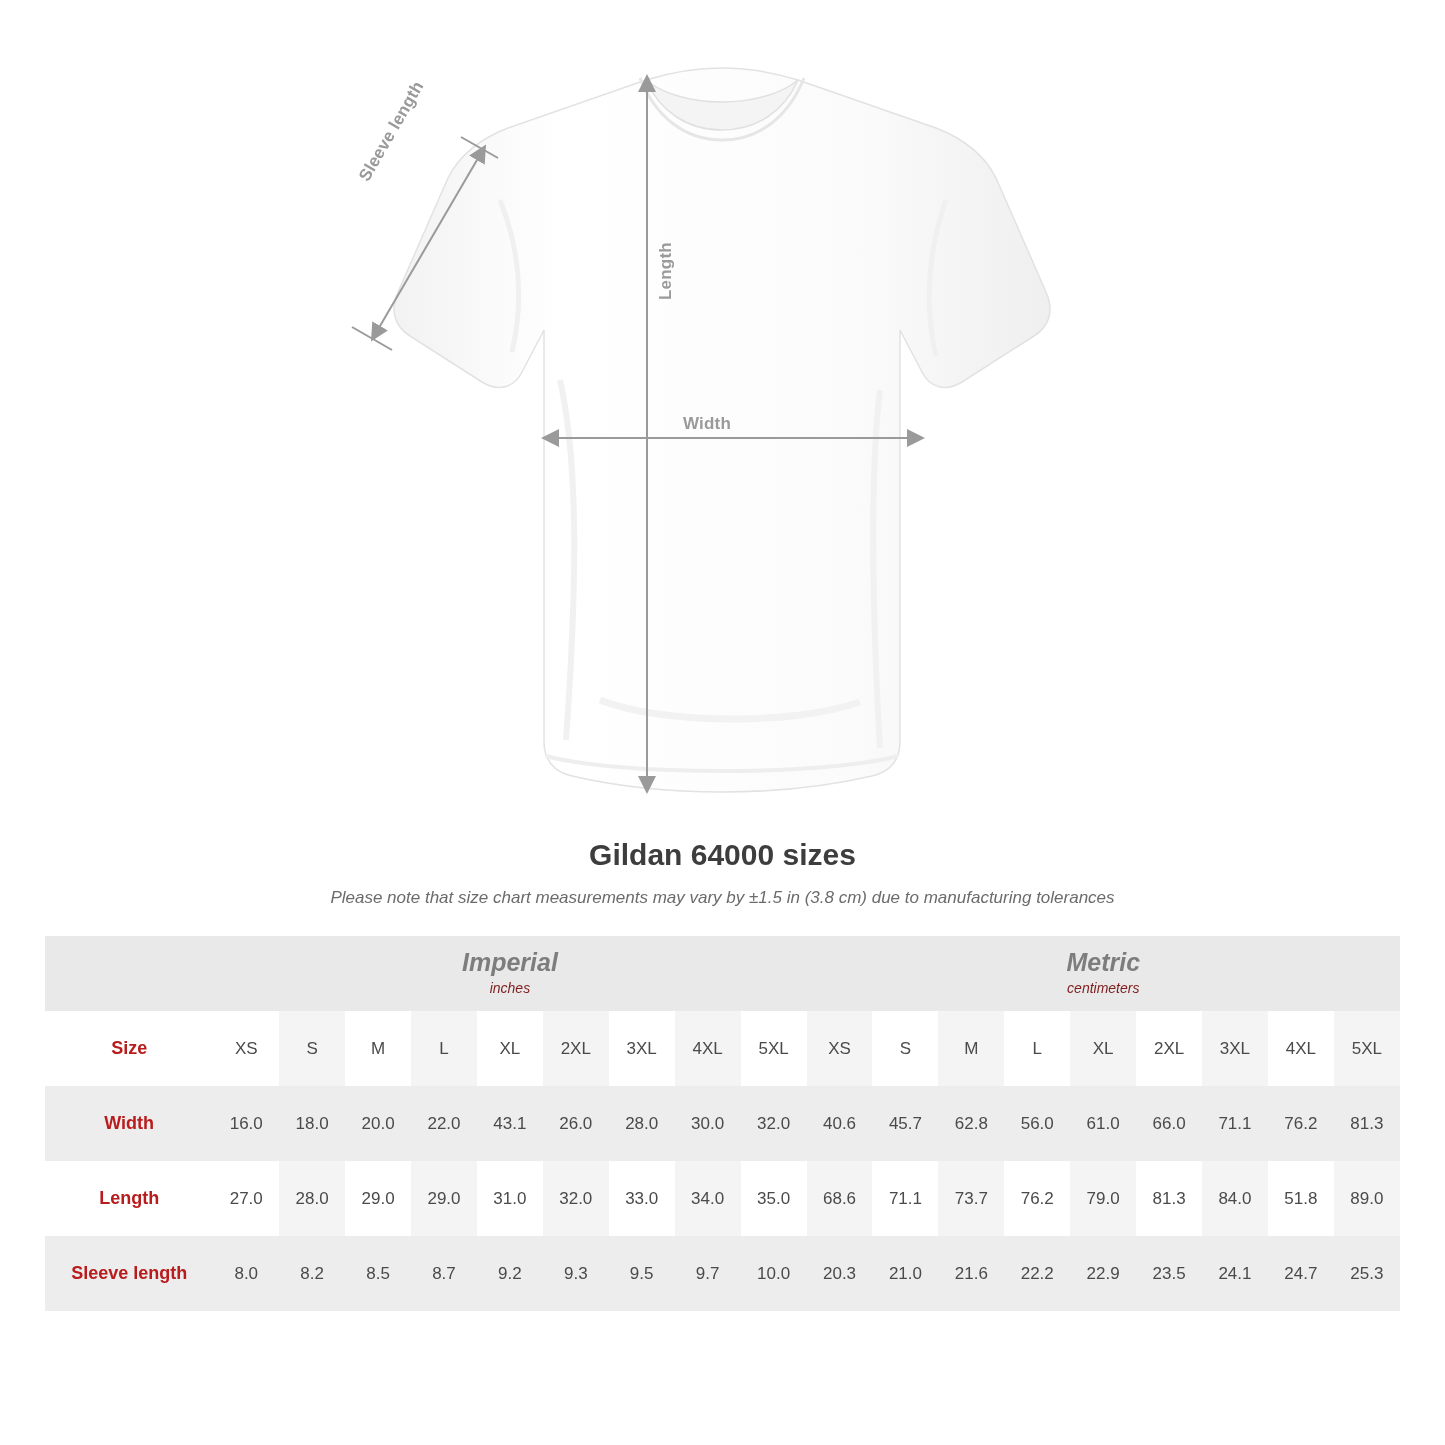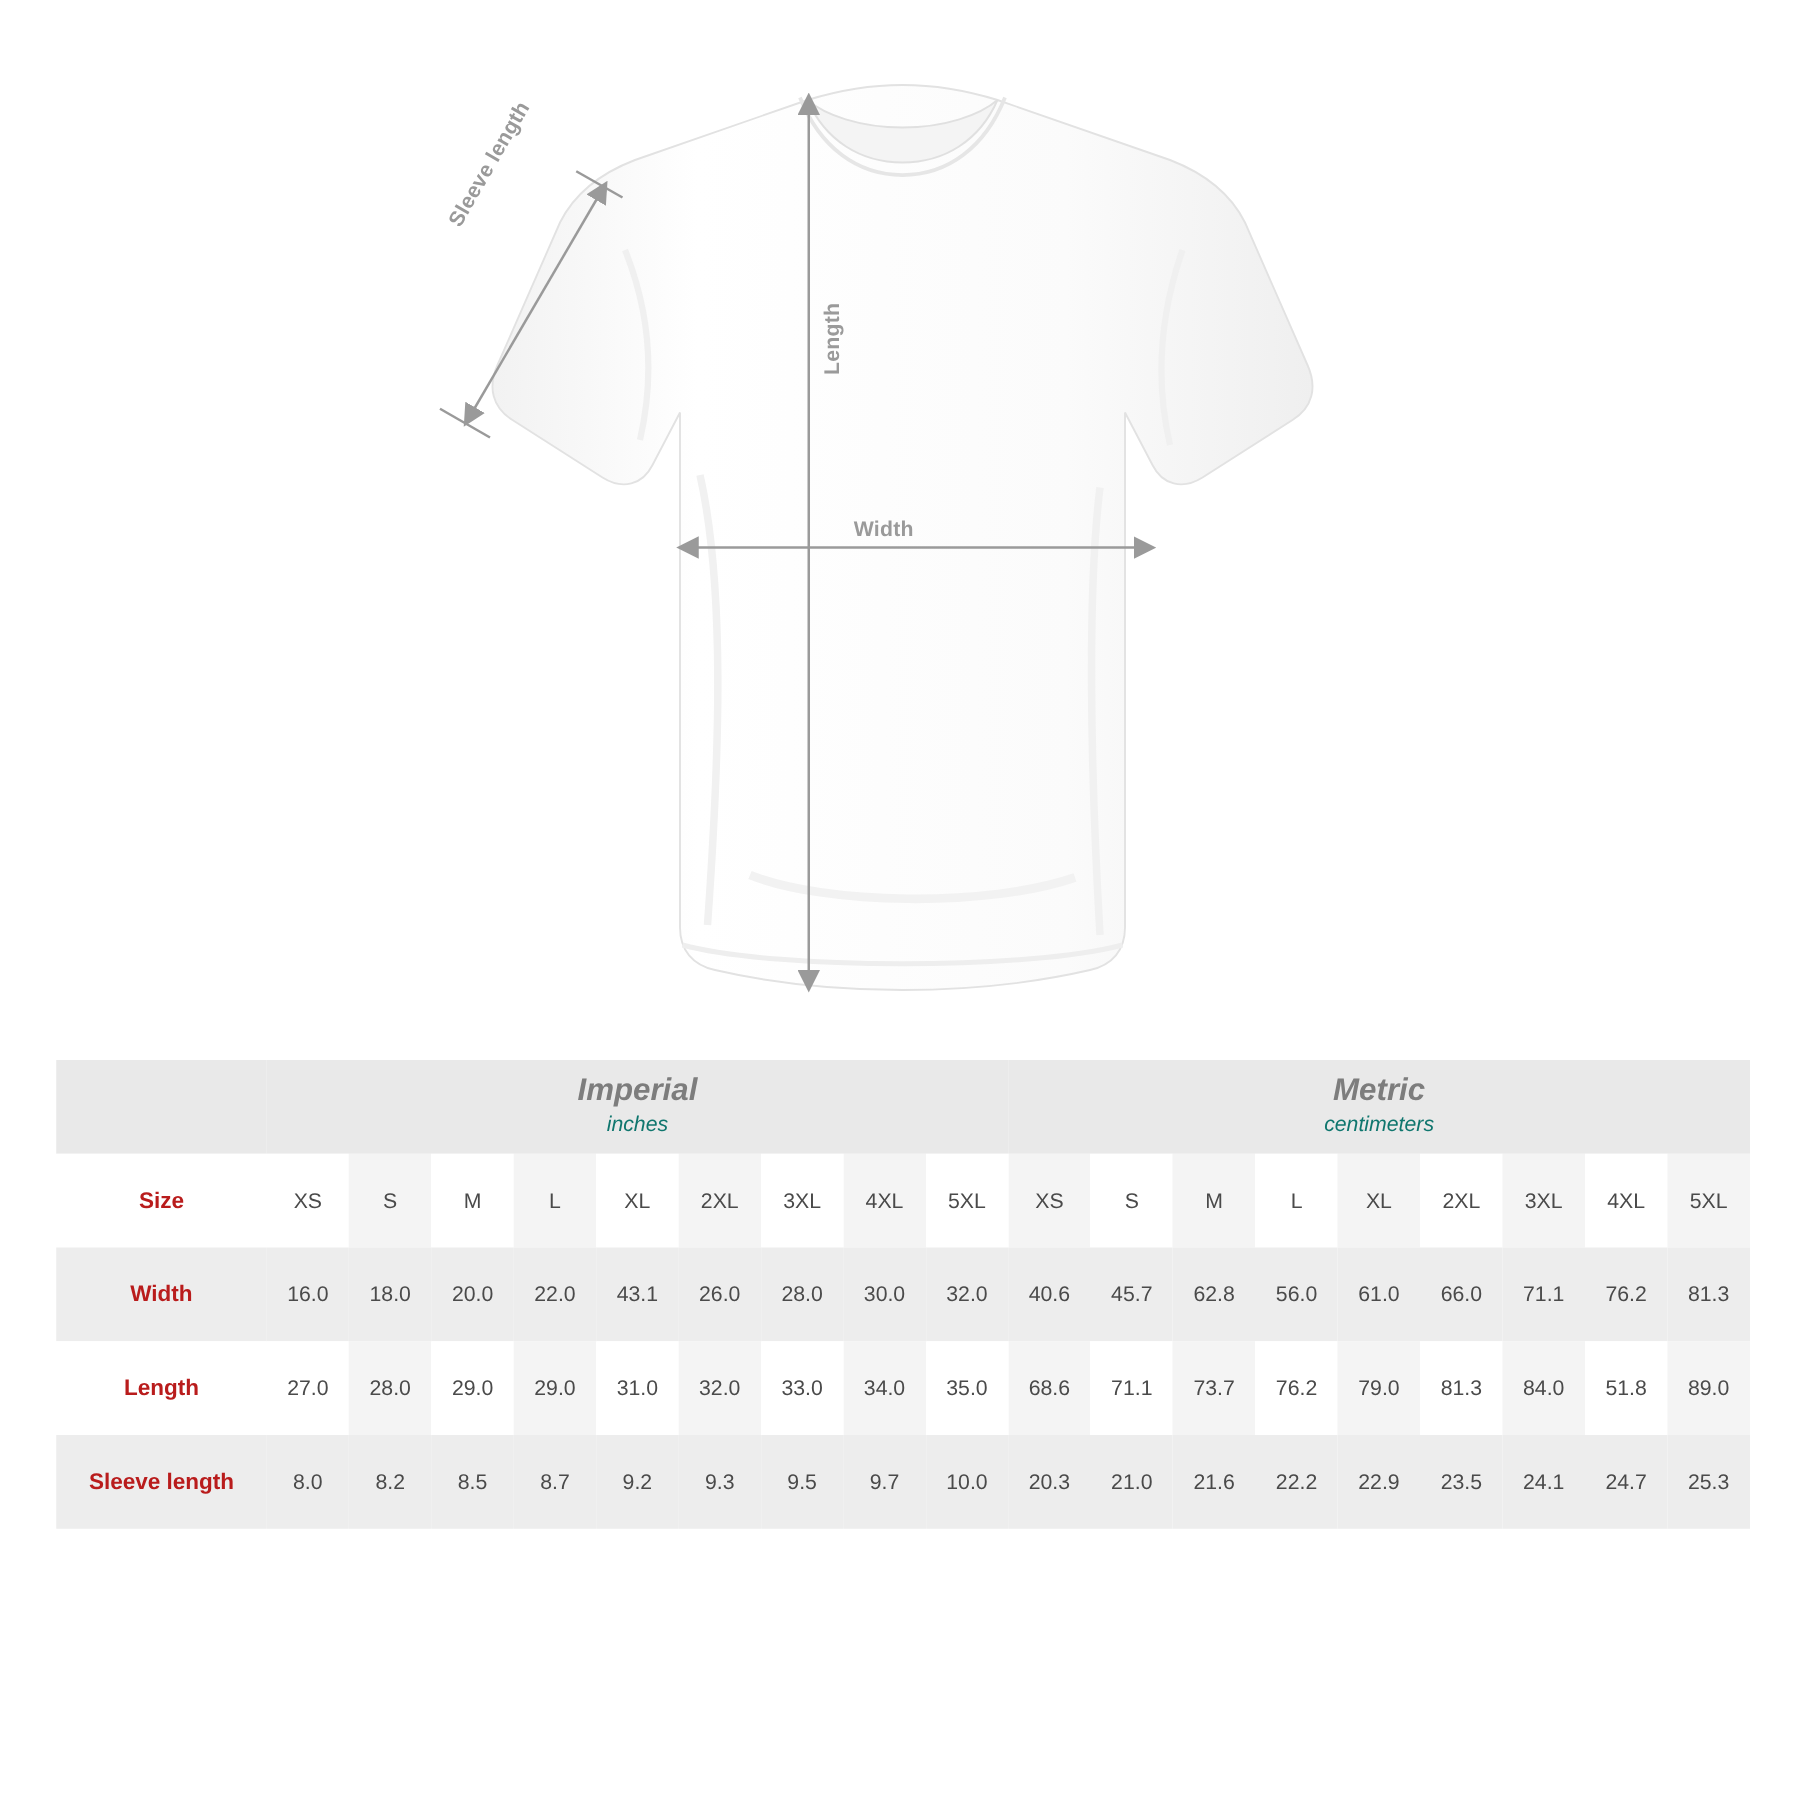--- a/index.html
+++ b/index.html
@@ -100,23 +100,23 @@
     margin-top: 32px;
   }
   .unit-sys {
     font-size: 25px;
     font-style: italic;
     font-weight: bold;
     color: #7d7d7d;
     line-height: 1.15;
   }
   .unit-sub {
-    font-size: 17px;
+    font-size: 14px;
     font-style: italic;
-    color: #0f766e;
+    color: #7f1d1d;
     line-height: 1.6;
   }
   .row-band-light td { background: #ffffff; }
   .row-band-grey td { background: #ededed; }
 
   .hdr-row td {
     font-size: 18px;
     font-weight: bold;
     color: #4a4a4a;
     background: #ffffff;
@@ -197,20 +197,24 @@
       <line x1="647" y1="78" x2="647" y2="790" stroke="#9a9a9a" stroke-width="2" marker-start="url(#arrTail)" marker-end="url(#arrHead)"></line>
 
       <line x1="545" y1="438" x2="921" y2="438" stroke="#9a9a9a" stroke-width="2" marker-start="url(#arrTail)" marker-end="url(#arrHead)"></line>
     </svg>
 
     <div class="dim-label dim-sleeve">Sleeve length</div>
     <div class="dim-label dim-length">Length</div>
     <div class="dim-label dim-width">Width</div>
   </div>
 
+  <div class="title-block">
+    <h1 class="chart-title">Gildan 64000 sizes</h1>
+    <p class="chart-note">Please note that size chart measurements may vary by ±1.5 in (3.8 cm) due to manufacturing tolerances</p>
+  </div>
 
   <div class="table-wrap">
     <table class="size-table">
       <colgroup>
         <col class="col-label">
         <col class="col-cell">
           <col class="col-cell">
           <col class="col-cell">
           <col class="col-cell">
           <col class="col-cell">

